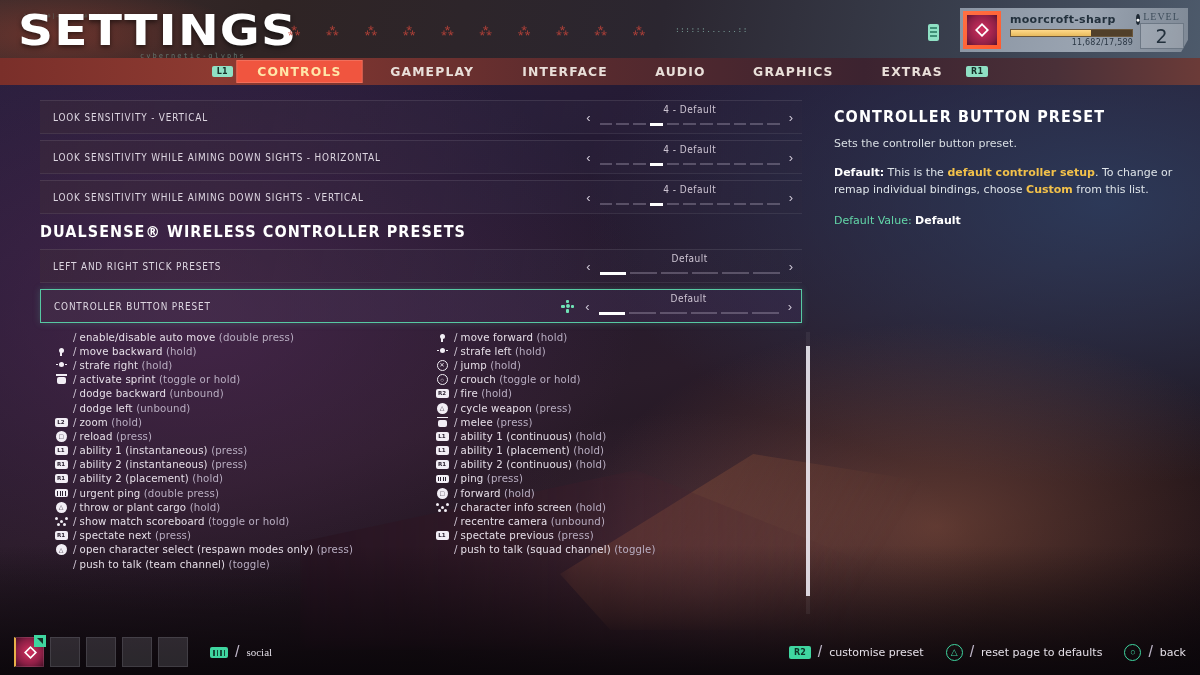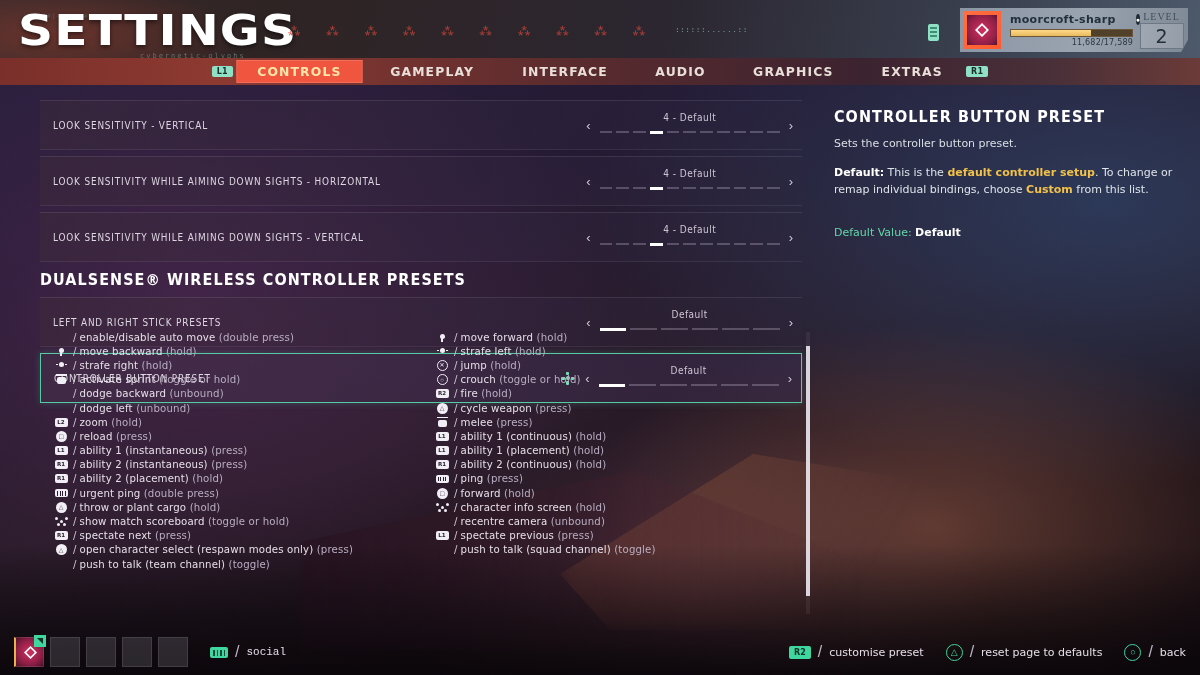--- a/index.html
+++ b/index.html
@@ -149,21 +149,21 @@
     transform:scaleX(.95);
   }
   .nav-tab.active {
     background:#f0553f; color:#ffe6a8;
     box-shadow:inset 0 0 0 1px rgba(255,255,255,0.15);
   }
 
   
   .settings-col { position:absolute; left:40px; top:100px; width:762px; }
   .setting-row {
-    height:50px; margin-bottom:6px;
+    height:34px; margin-bottom:6px;
     background:linear-gradient(100deg, rgba(62,44,56,0.42), rgba(52,42,68,0.30) 60%, rgba(46,40,62,0.18));
     border-top:1px solid rgba(255,255,255,0.09);
     border-bottom:1px solid rgba(255,255,255,0.07);
     display:flex; align-items:center; padding:0 6px 0 13px;
   }
   .setting-label {
     font-size:10.5px; letter-spacing:.9px; color:#ded7e2; flex:1 1 auto;
     font-family:"DejaVu Sans Condensed","DejaVu Sans", sans-serif;
     text-transform:uppercase; transform:scaleX(.94); transform-origin:left center;
   }
@@ -292,21 +292,21 @@
     margin-top:10px; font-size:11px; color:#d9dfe4; line-height:16px;
     font-family:"DejaVu Sans", sans-serif;
   }
   .info-body {
     margin-top:12px; font-size:11px; color:#dde3e8; line-height:17px;
     font-family:"DejaVu Sans", sans-serif;
   }
   .info-body b { color:#ffffff; }
   .hl-yellow { color:#f2c14a; font-weight:bold; }
   .info-default {
-    margin-top:28px; font-size:11px; color:#63d6a8; font-family:"DejaVu Sans", sans-serif;
+    margin-top:16px; font-size:11px; color:#63d6a8; font-family:"DejaVu Sans", sans-serif;
   }
   .info-default b { color:#ffffff; }
 
   
   .footer {
     position:absolute; left:0; bottom:0; width:100%; height:46px;
     display:flex; align-items:center;
   }
   .squad { position:absolute; left:14px; bottom:8px; display:flex; gap:6px; align-items:center; }
   .squad-slot {
@@ -317,21 +317,21 @@
     background:radial-gradient(circle at 50% 50%, #d4305f 0%, #8e1f46 62%, #4c1129 100%);
     border-left:2px solid #e8b14a;
   }
   .squad-slot .diamond-glyph { position:absolute; left:8px; top:8px; width:13px; height:13px; }
   .squad-badge {
     position:absolute; right:-3px; top:-3px; width:12px; height:12px;
     background:#3fd6a0; display:flex; align-items:center; justify-content:center;
   }
   .squad-badge i { width:6px; height:6px; background:#123026; clip-path:polygon(0 0,100% 0,100% 100%); }
   .social { position:absolute; left:210px; bottom:14px; display:flex; align-items:center; gap:7px; }
-  .social-label { font-size:11px; color:#e2dde6; font-family:Liberation Mono, monospace; }
+  .social-label { font-size:11px; color:#e2dde6; font-family:Liberation Serif, serif; }
   .ft-touch {
     width:18px; height:11px; border-radius:2px; background:#3fd6a0; position:relative;
   }
   .ft-touch::after {
     content:""; position:absolute; left:3px; top:3px; right:3px; bottom:2px;
     background:repeating-linear-gradient(90deg, rgba(16,60,46,0.9) 0 1.5px, rgba(63,214,160,0) 1.5px 3.5px);
   }
   .footer-hints {
     position:absolute; right:14px; bottom:14px; display:flex; align-items:center; gap:22px;
   }

